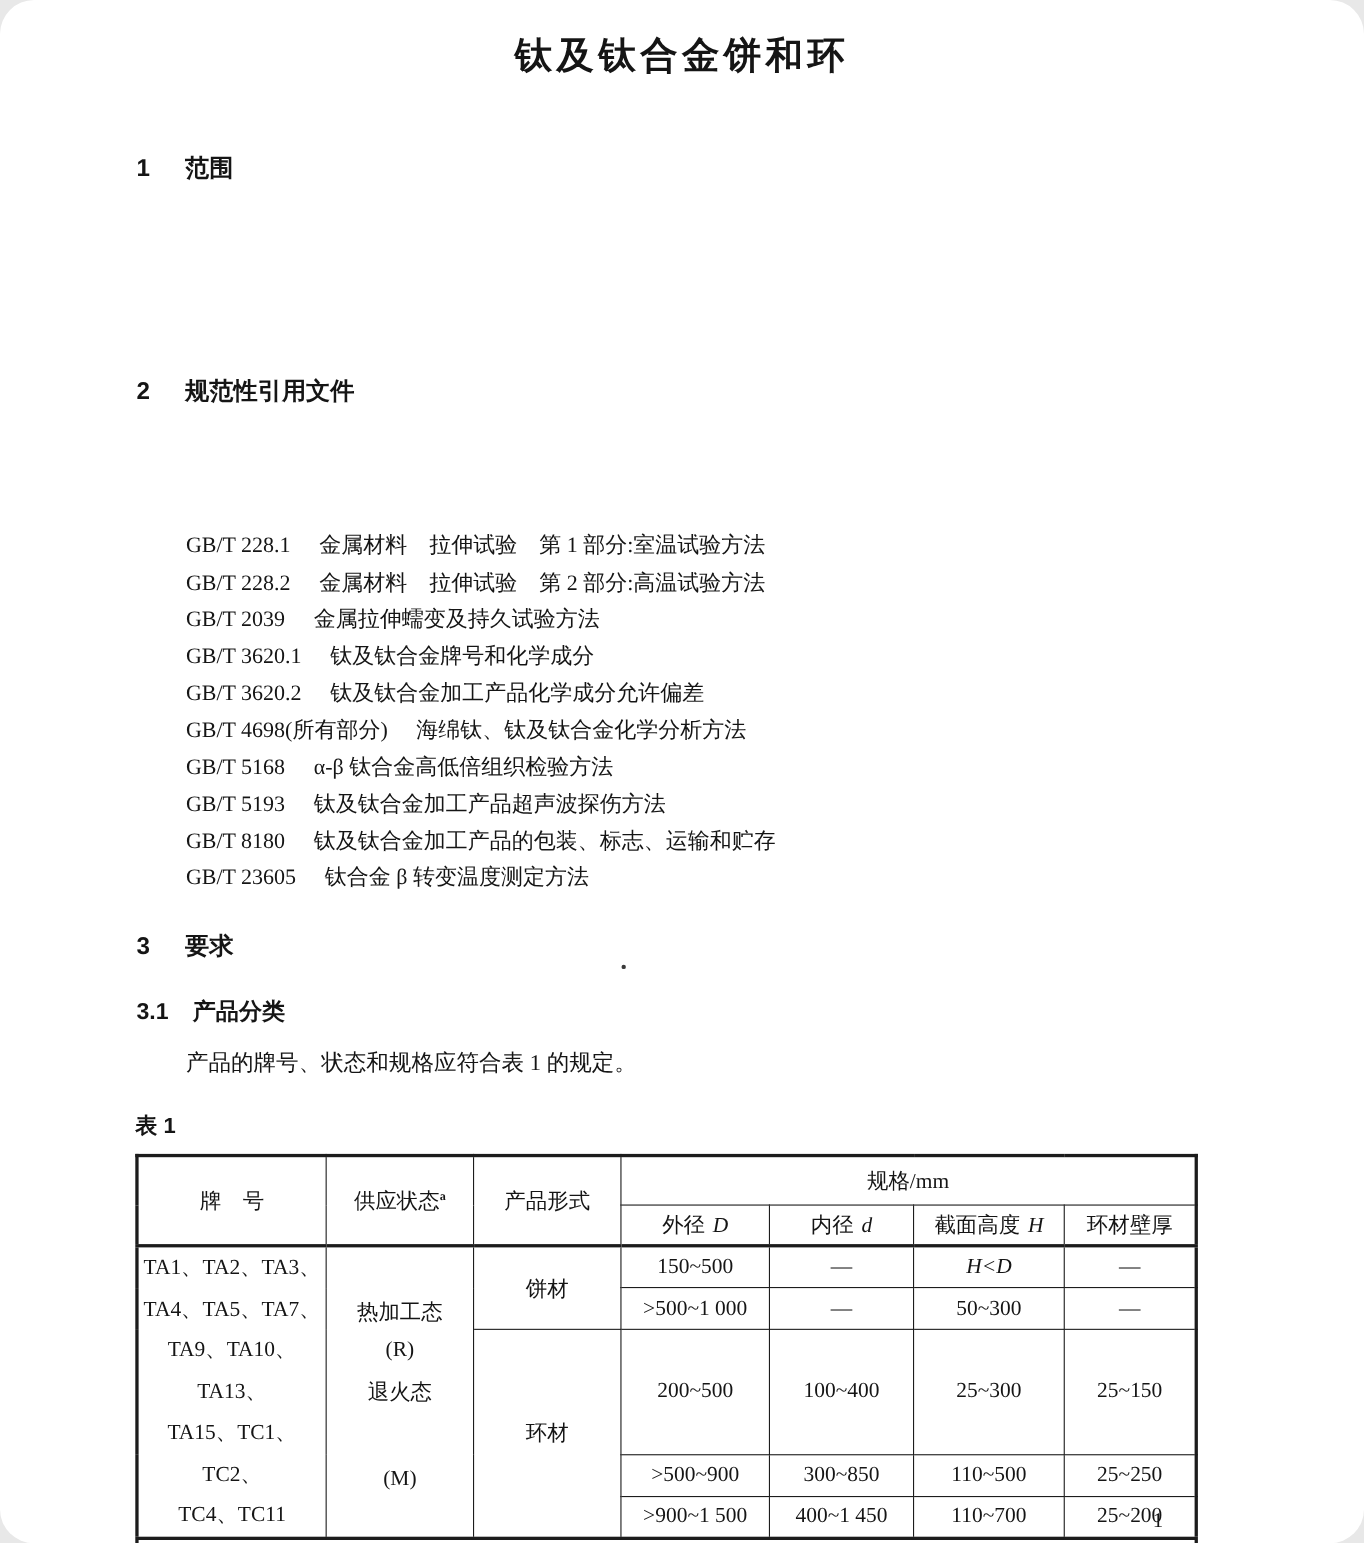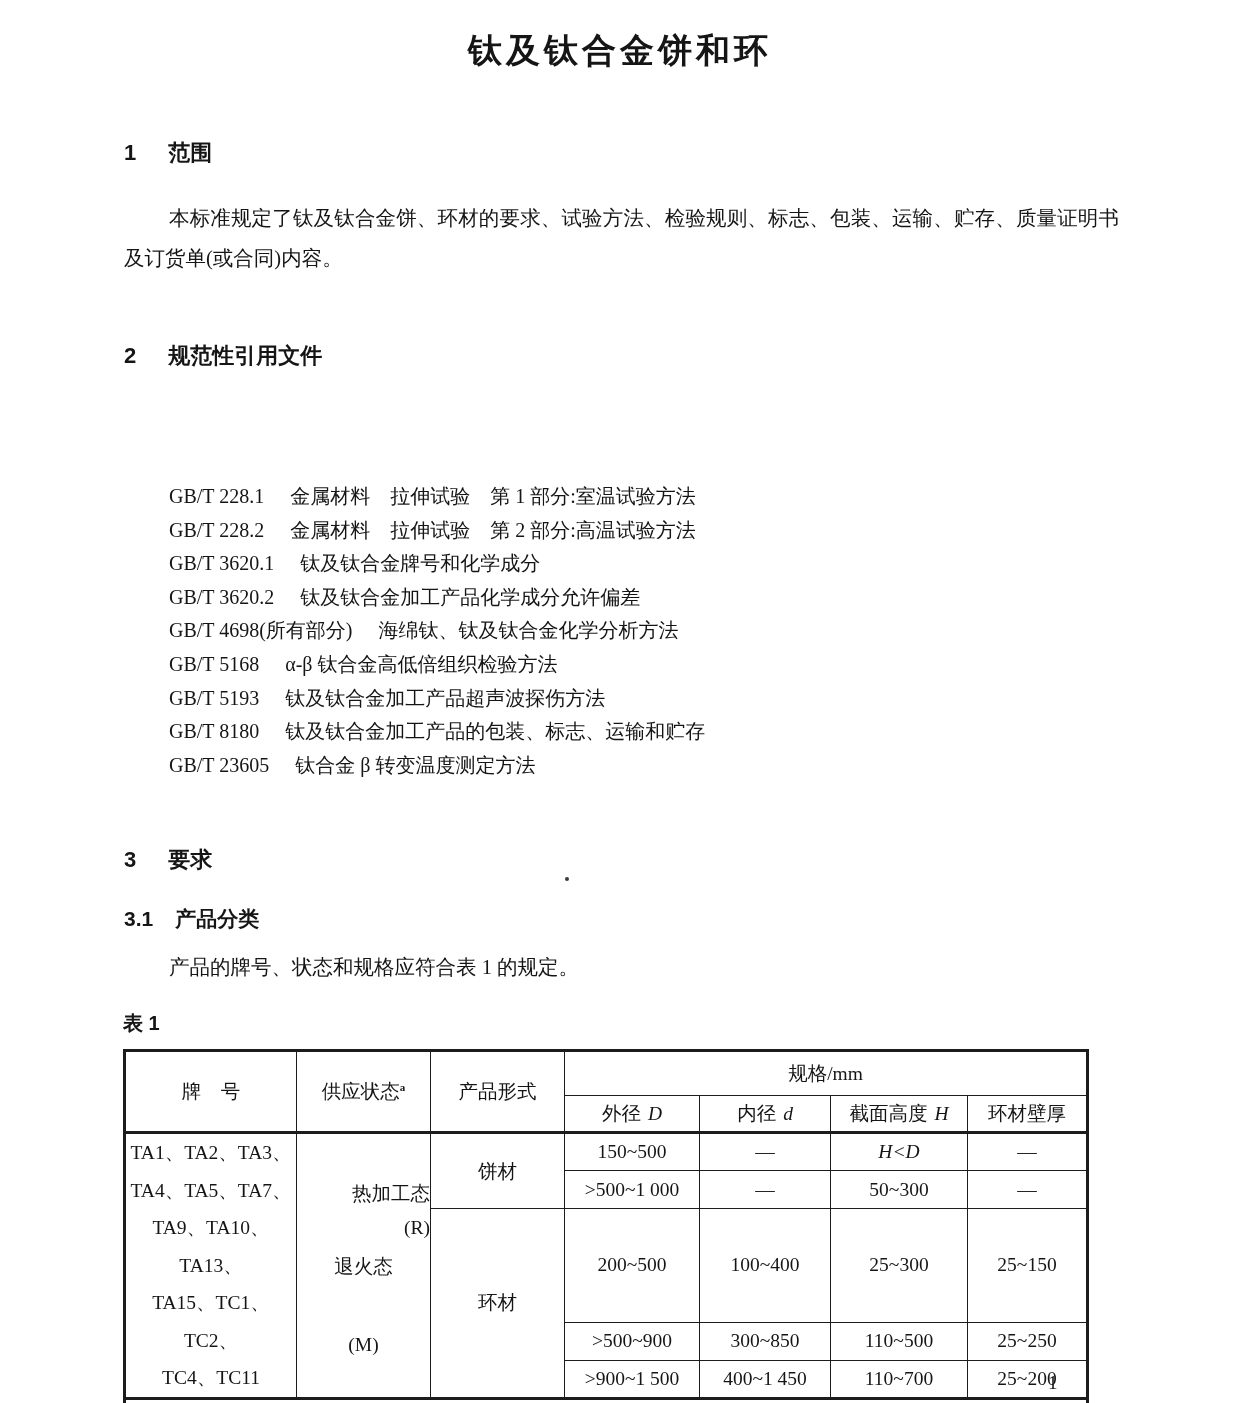--- a/index.html
+++ b/index.html
@@ -4,20 +4,21 @@
 <style>
   html,body{margin:0;padding:0;background:#e8e8e8;}
   .page{
     position:relative;
     width:1240px;height:1403px;
     margin:0 auto;
     background:#ffffff;
     color:#151515;
     font-family:"Liberation Serif","DejaVu Serif",serif;
     overflow:hidden;
+    border-radius:31px;
   }
   .abs{position:absolute;}
   .doc-title{
     top:28px;left:0;width:100%;
     text-align:center;
     font-family:"Liberation Sans","DejaVu Sans",sans-serif;
     font-weight:700;font-size:34px;letter-spacing:4px;
   }
   .heading{
     font-family:"Liberation Sans","DejaVu Sans",sans-serif;
@@ -62,21 +63,21 @@
   tr.hdr-top{height:45px;margin-left:44px;}
   tr.hdr-sub{height:37px;}
   tr.body-row{height:38px;}
   tr.fn-row{height:45px;}
   .sep-bottom{border-bottom:3px solid #1c1c1c !important;}
   .var{font-style:italic;font-family:"Liberation Serif","DejaVu Serif",serif;}
   th .var{margin-left:7px;}
   .brand-cell div{line-height:37.5px;}
   .supply-wrap{height:186px;display:flex;flex-direction:column;}
   .supply-block{display:flex;flex-direction:column;justify-content:center;line-height:34px;}
-  .supply-block.hot{flex:0 0 42%;align-items:flex-end;}
+  .supply-block.hot{flex:0 0 42%;}
   .supply-block.annealed{flex:1 1 58%;gap:44px;}
   td.footnote{
     border-top:3px solid #1c1c1c !important;
     text-align:left;
     padding-left:46px;
     font-size:19px;
   }
   th sup{font-size:11px;font-weight:700;}
   .page-number{top:1372px;left:1048px;font-size:19px;}
   .scan-speck{top:877px;left:565px;width:4px;height:4px;background:#3a3a3a;border-radius:50%;}
@@ -85,30 +86,30 @@
 <body>
 
 <div class="page">
 
   <div class="abs doc-title">钛及钛合金饼和环</div>
 
   <div class="abs heading" style="top:138px;">
     <span class="sec-num">1</span><span>范围</span>
   </div>
 
-  <div class="abs para" style="top:198px;">本标准规定了钛及钛合金饼、环材的要求、试验方法、检验规则、标志、包装、运输、贮存、质量证明书及订货单(或合同)内容。</div>
 
   <div class="abs heading" style="top:341px;">
     <span class="sec-num">2</span><span>规范性引用文件</span>
   </div>
 
 
   <div class="abs refs" style="top:480px;">
     <div class="ref-item"><span class="ref-code">GB/T 228.1</span><span class="ref-title">金属材料　拉伸试验　第 1 部分:室温试验方法</span></div>
     <div class="ref-item"><span class="ref-code">GB/T 228.2</span><span class="ref-title">金属材料　拉伸试验　第 2 部分:高温试验方法</span></div>
+    <div class="ref-item"><span class="ref-code">GB/T 2039</span><span class="ref-title">金属拉伸蠕变及持久试验方法</span></div>
     <div class="ref-item"><span class="ref-code">GB/T 3620.1</span><span class="ref-title">钛及钛合金牌号和化学成分</span></div>
     <div class="ref-item"><span class="ref-code">GB/T 3620.2</span><span class="ref-title">钛及钛合金加工产品化学成分允许偏差</span></div>
     <div class="ref-item"><span class="ref-code">GB/T 4698(所有部分)</span><span class="ref-title">海绵钛、钛及钛合金化学分析方法</span></div>
     <div class="ref-item"><span class="ref-code">GB/T 5168</span><span class="ref-title">α-β 钛合金高低倍组织检验方法</span></div>
     <div class="ref-item"><span class="ref-code">GB/T 5193</span><span class="ref-title">钛及钛合金加工产品超声波探伤方法</span></div>
     <div class="ref-item"><span class="ref-code">GB/T 8180</span><span class="ref-title">钛及钛合金加工产品的包装、标志、运输和贮存</span></div>
     <div class="ref-item"><span class="ref-code">GB/T 23605</span><span class="ref-title">钛合金 β 转变温度测定方法</span></div>
   </div>
 
   <div class="abs heading" style="top:845px;">

